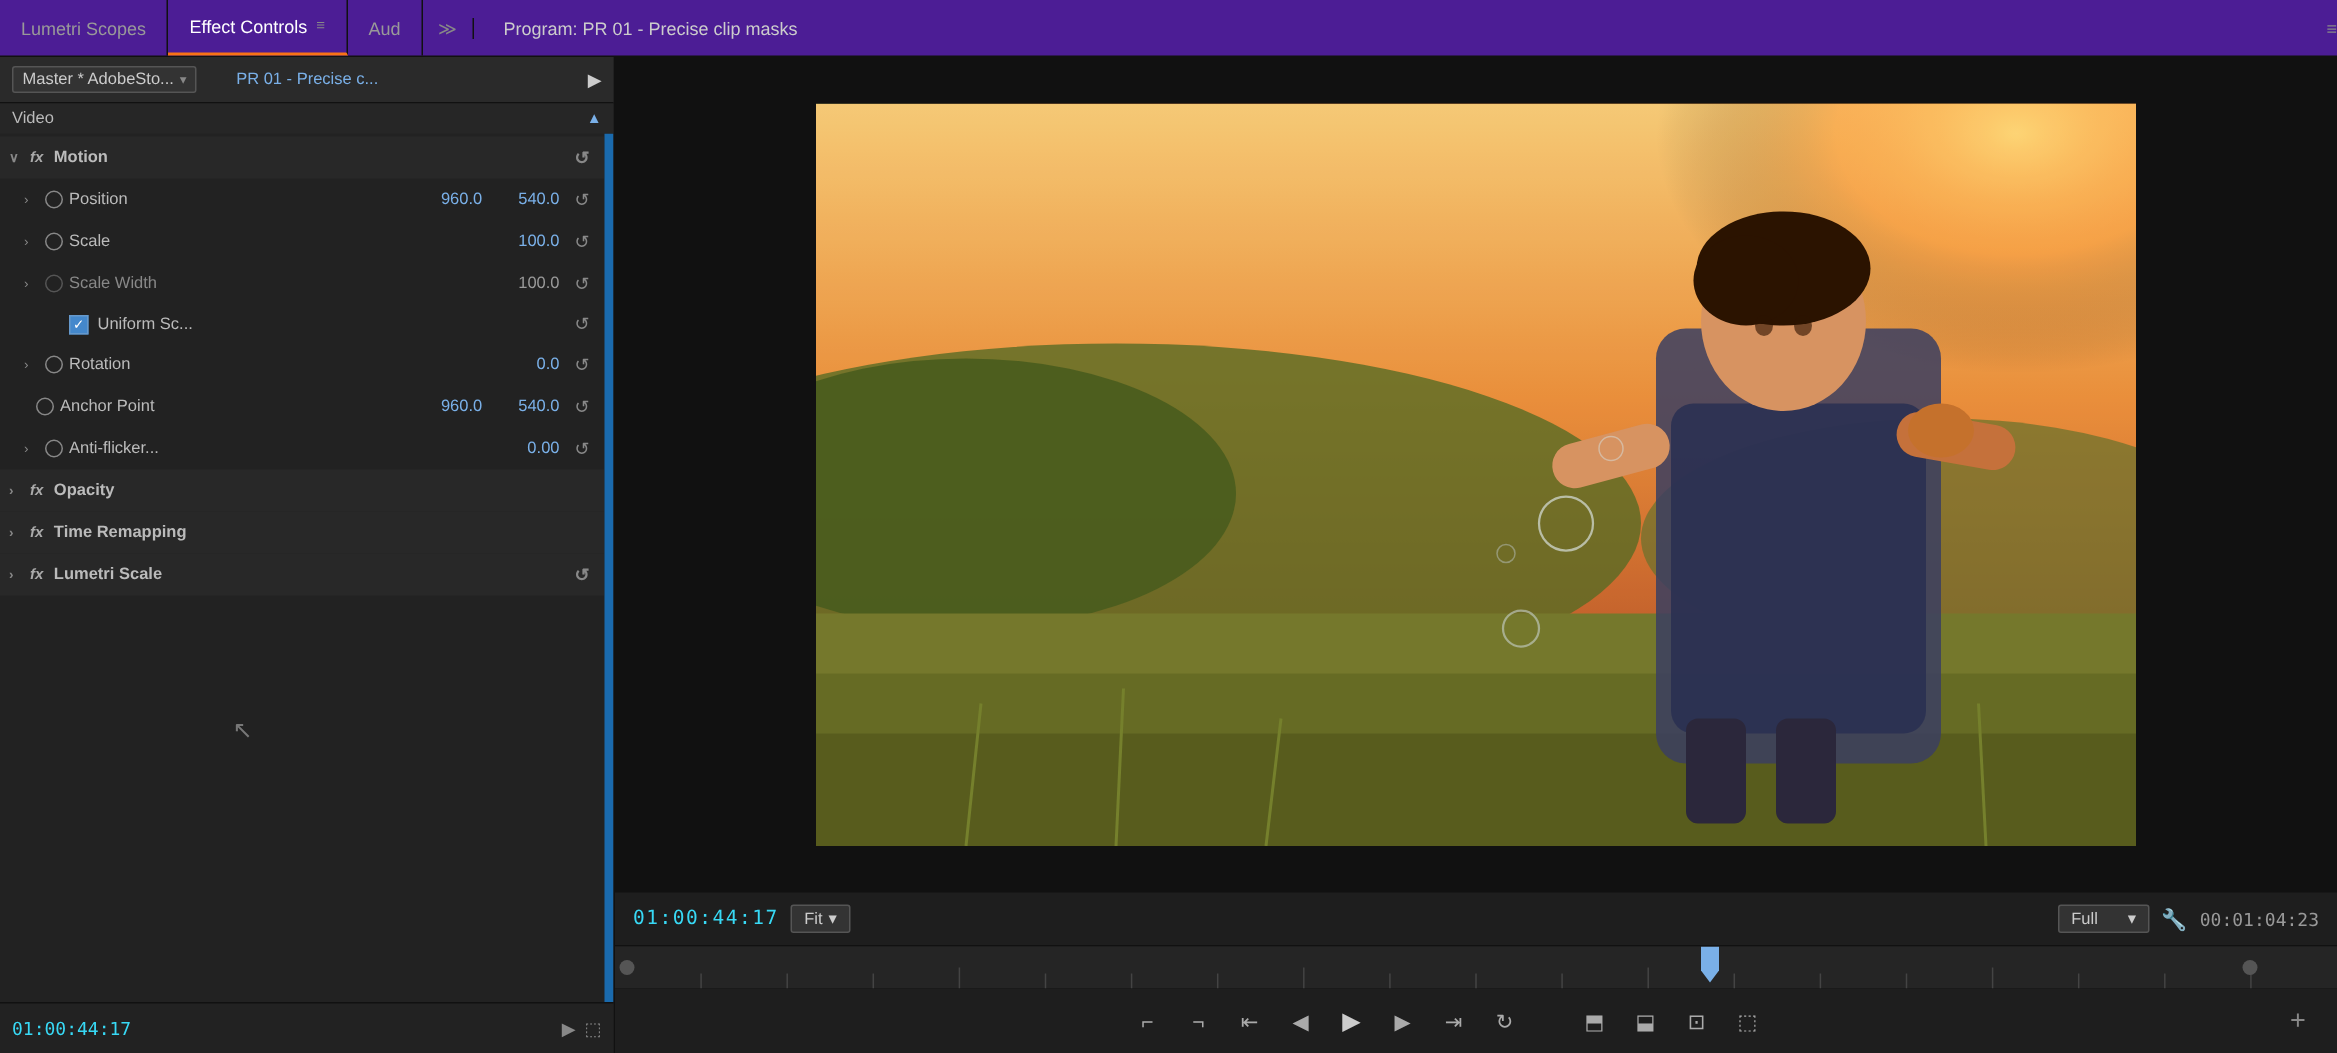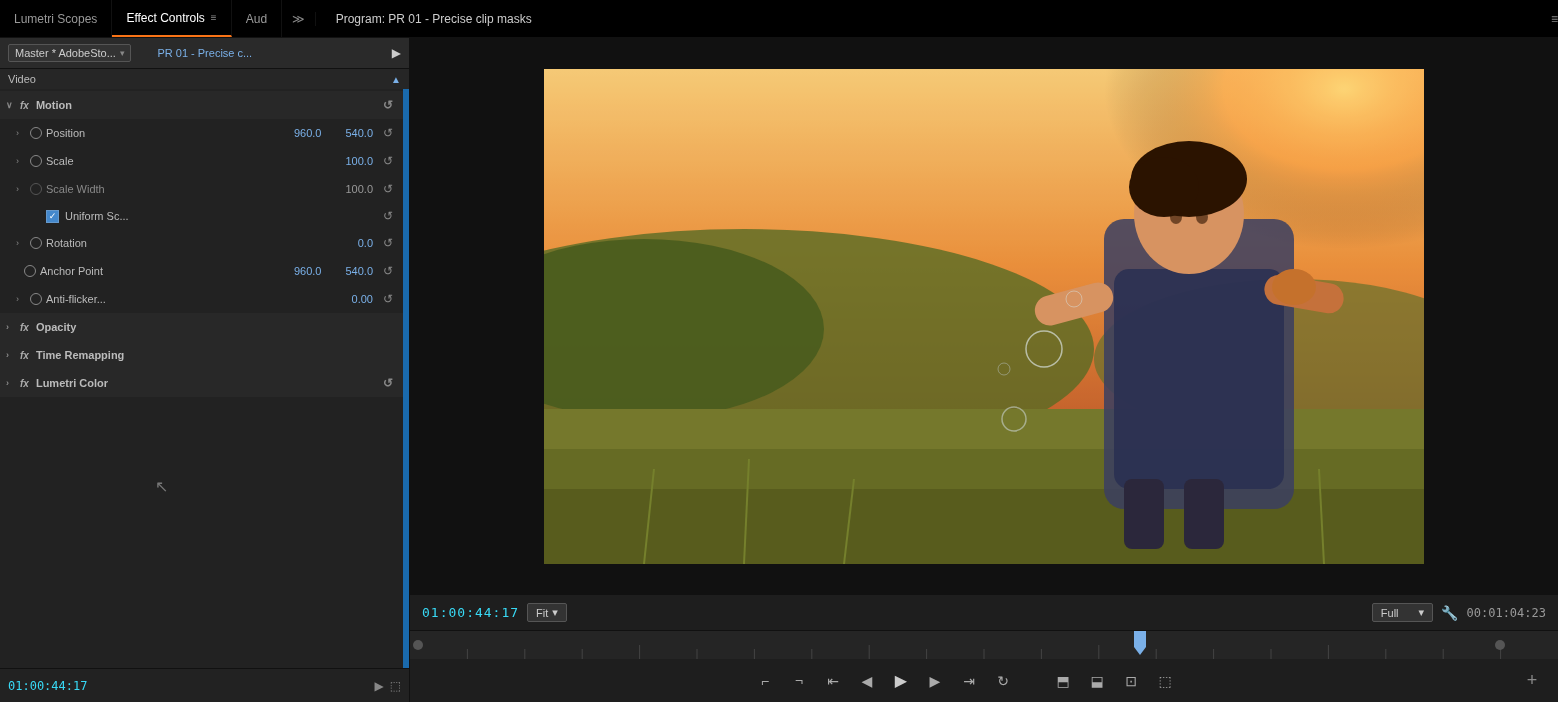--- a/index.html
+++ b/index.html
@@ -12,21 +12,21 @@
       height: 702px;
       overflow: hidden;
       display: flex;
       flex-direction: column;
     }
 
     
     .top-tabs {
       display: flex;
       align-items: center;
-      background: #000000;
+      background: #4c1d95;
       height: 38px;
       border-bottom: 1px solid #111;
       flex-shrink: 0;
     }
     .tab-item {
       padding: 0 14px;
       height: 100%;
       display: flex;
       align-items: center;
       color: #999;
@@ -542,21 +542,21 @@
 
         <div class="effect-row section-header">
           <span class="chevron">›</span>
           <span class="fx-badge">fx</span>
           <span class="row-label">Time Remapping</span>
         </div>
 
         <div class="effect-row section-header">
           <span class="chevron">›</span>
           <span class="fx-badge">fx</span>
-          <span class="row-label">Lumetri Color</span>
+          <span class="row-label">Lumetri Scale</span>
           <span class="reset-btn">↺</span>
         </div>
 
         <div style="height:180px; position:relative;">
           <div style="position:absolute; left:155px; top:80px; color:#ccc; font-size:16px; opacity:0.5;">↖</div>
         </div>
       </div>
 
       <div class="blue-bar"></div>
     </div>

